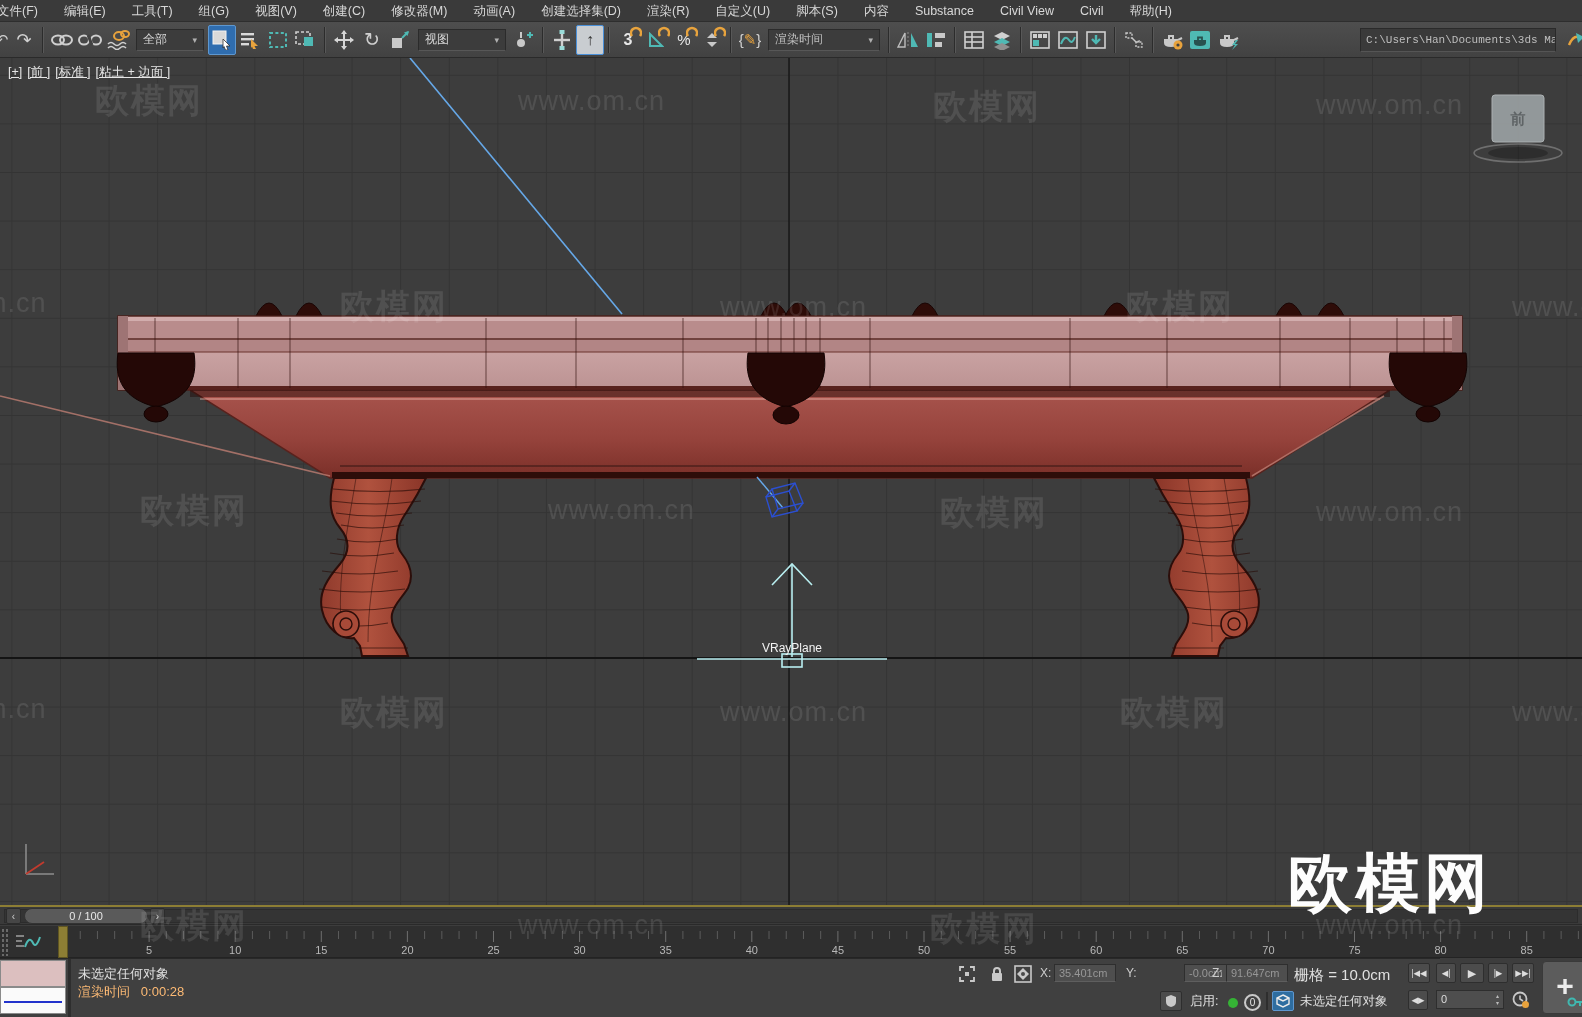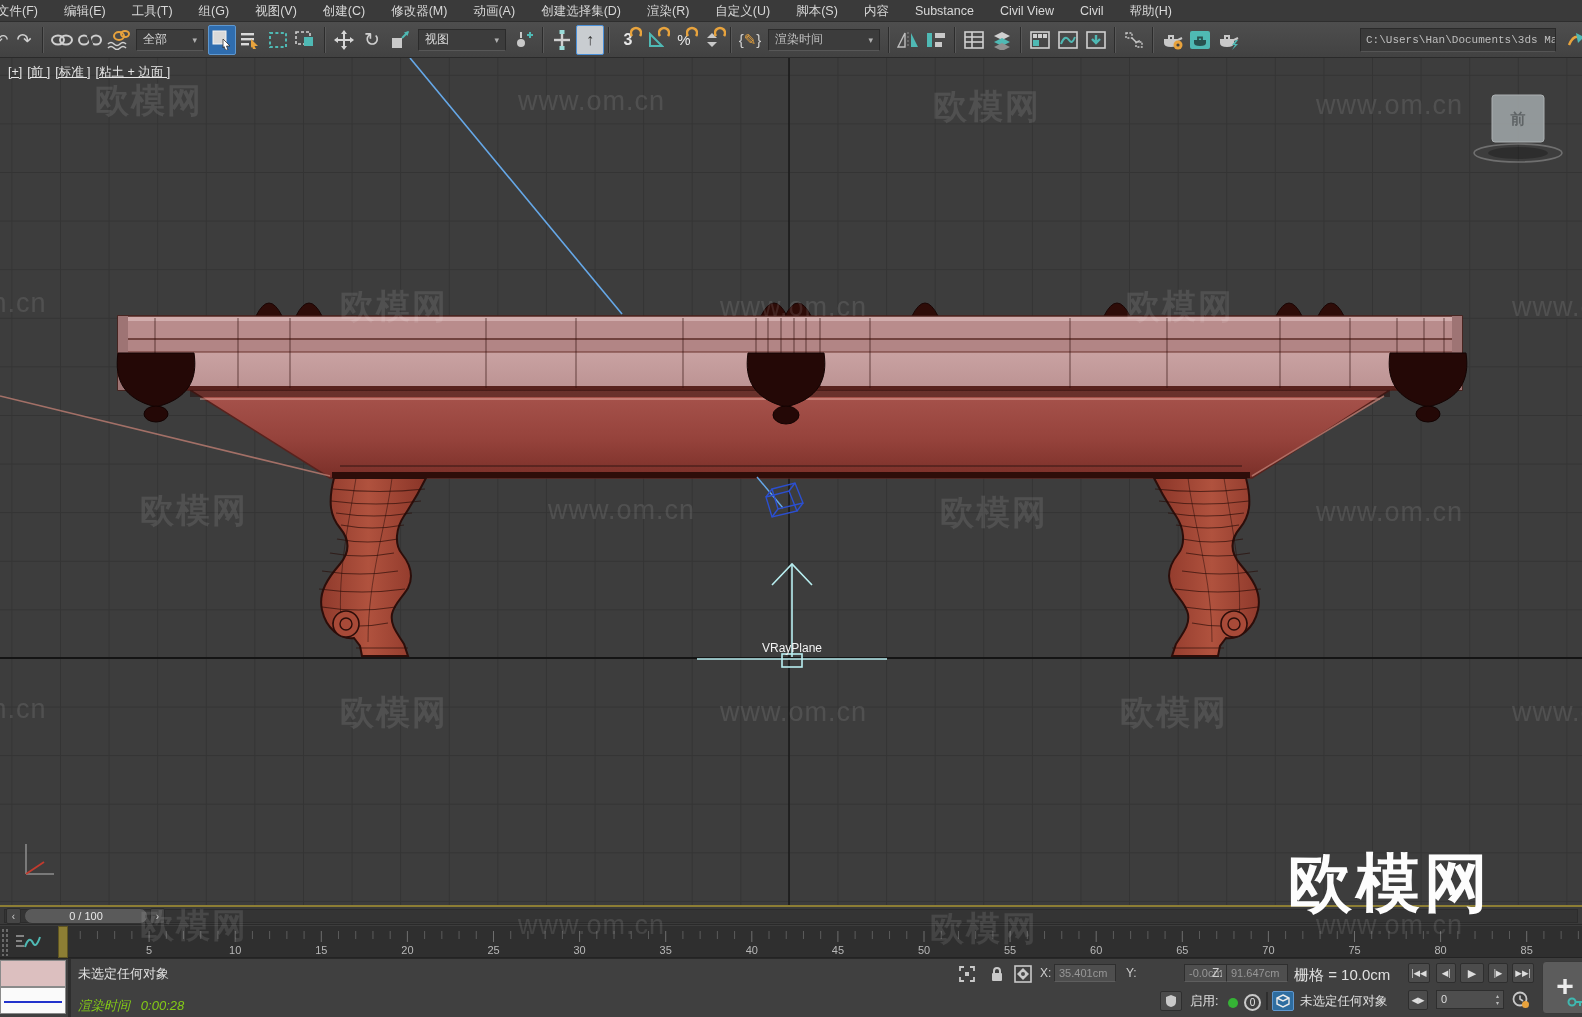--- a/index.html
+++ b/index.html
@@ -67,21 +67,21 @@
   .frame-marker { position:absolute; left:58px; top:0px; width:10px; height:32px; background:#8d7e34; border:1px solid #5f5522; }
 
   
   .statusbar { position:absolute; left:0; top:958px; width:1440px; height:59px; background:#404040;
                border-top:1px solid #282828; z-index:10; font-size:13px; }
   .listener-pink { position:absolute; left:0; top:1px; width:66px; height:27px; background:#dcbfbf; border:1px solid #8a8a8a; }
   .listener-white { position:absolute; left:0; top:28px; width:66px; height:27px; background:#fafafa; border:1px solid #8a8a8a; }
   .listener-line { position:absolute; left:3px; top:13px; width:58px; height:2px; background:#2233cc; }
   .status-split { position:absolute; left:68px; top:0; width:3px; height:59px; background:#2e2e2e; }
   .prompt1 { position:absolute; left:78px; top:6px; color:#e0e0e0; }
-  .prompt2 { position:absolute; left:78px; top:38px; color:#84cc16;font-style:italic; }
+  .prompt2 { position:absolute; left:78px; top:24px; color:#fdba74; }
   .coord-label { position:absolute; top:7px; color:#cccccc; font-size:12px; }
   .coord-field { position:absolute; top:5px; width:62px; height:18px; background:#4e4e4e; border:1px solid #2e2e2e;
                  border-bottom-color:#5e5e5e; color:#979797; font-size:11px; padding:2px 4px; }
   .grid-text { position:absolute; left:1294px; top:7px; color:#e0e0e0; font-size:15px; }
   .row2-text { color:#e0e0e0; font-size:12.5px; position:absolute; top:34px; }
   .icon-btn { position:absolute; width:22px; height:20px; display:flex; align-items:center; justify-content:center;
               border-radius:2px; }
   .icon-btn.raised { background:#4c4c4c; border:1px solid #2e2e2e; }
   .icon-btn.blue { background:#2e6da0; border:1px solid #5e97cf; }
   .pb-btn { position:absolute; top:4px; height:20px; background:#4c4c4c; border:1px solid #2e2e2e; border-radius:2px;

